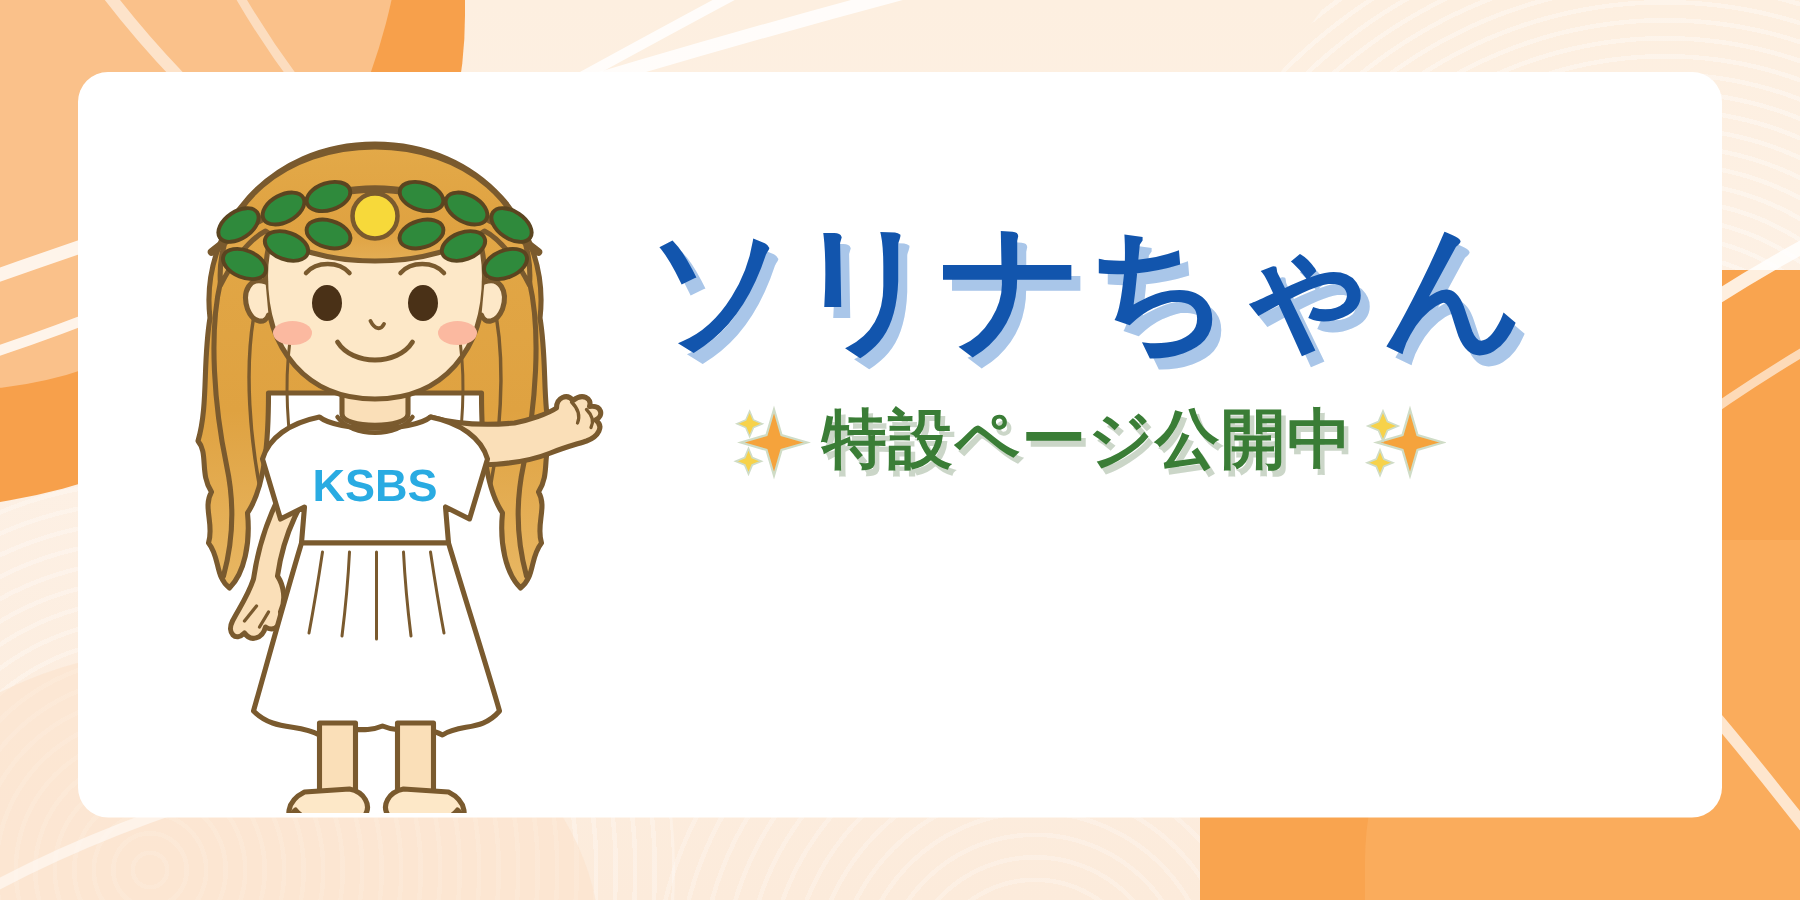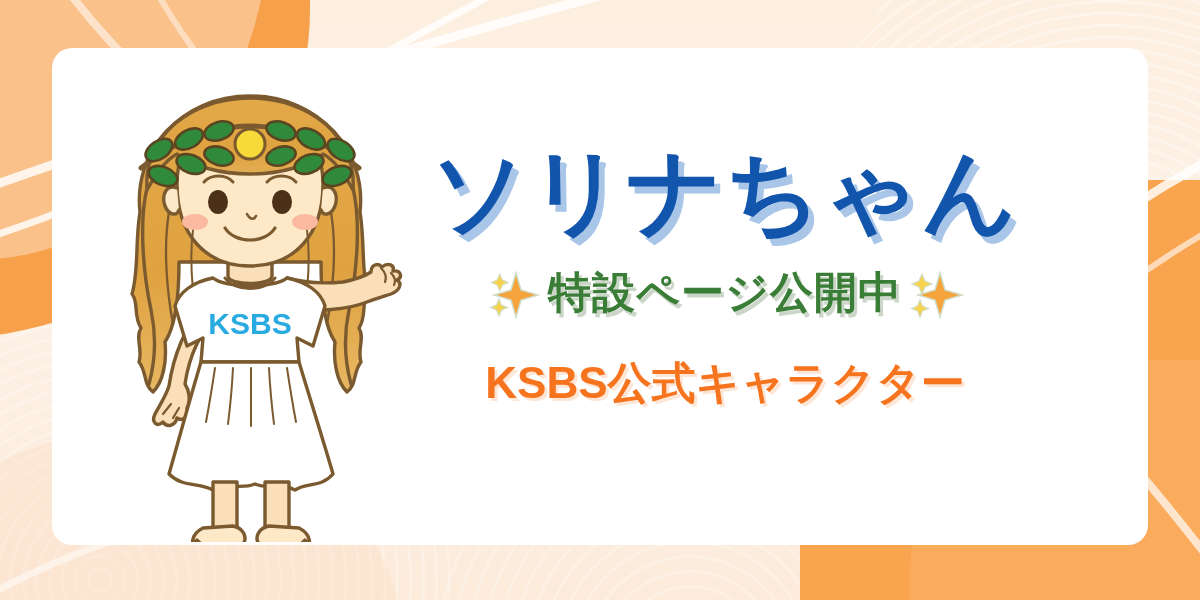--- a/index.html
+++ b/index.html
@@ -320,17 +320,16 @@
       <span class="sparkle">
         <svg viewBox="0 0 56 56">
           <path d="M32 8 L37 25 L54 30 L37 35 L32 52 L27 35 L10 30 L27 25 Z" fill="#f5a33c" stroke="#cfdcc6" stroke-width="1.5"></path>
           <path d="M14 9 L17 16 L24 19 L17 22 L14 29 L11 22 L4 19 L11 16 Z" fill="#f7d24a" stroke="#cfdcc6" stroke-width="1.2"></path>
           <path d="M12 35 L14.5 41 L20.5 43.5 L14.5 46 L12 52 L9.5 46 L3.5 43.5 L9.5 41 Z" fill="#f7d24a" stroke="#cfdcc6" stroke-width="1.2"></path>
         </svg>
       </span>
     </div>
 
     <div id="desc">
-      <span class="line">KSBS公式キャラクター</span>
     </div>
 
   </div>
 </div>
 
 </body></html>

